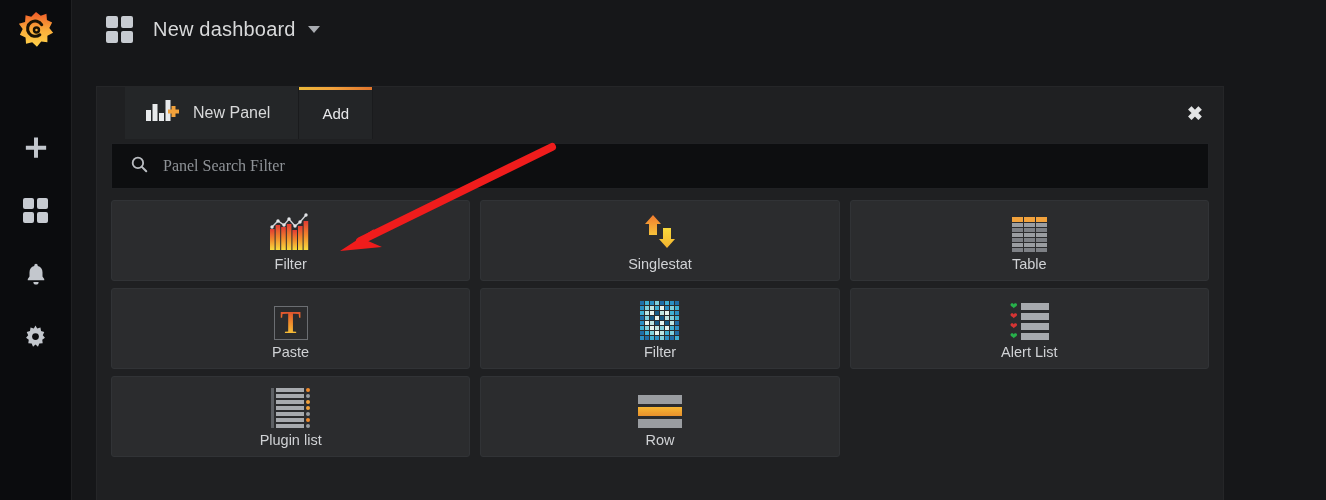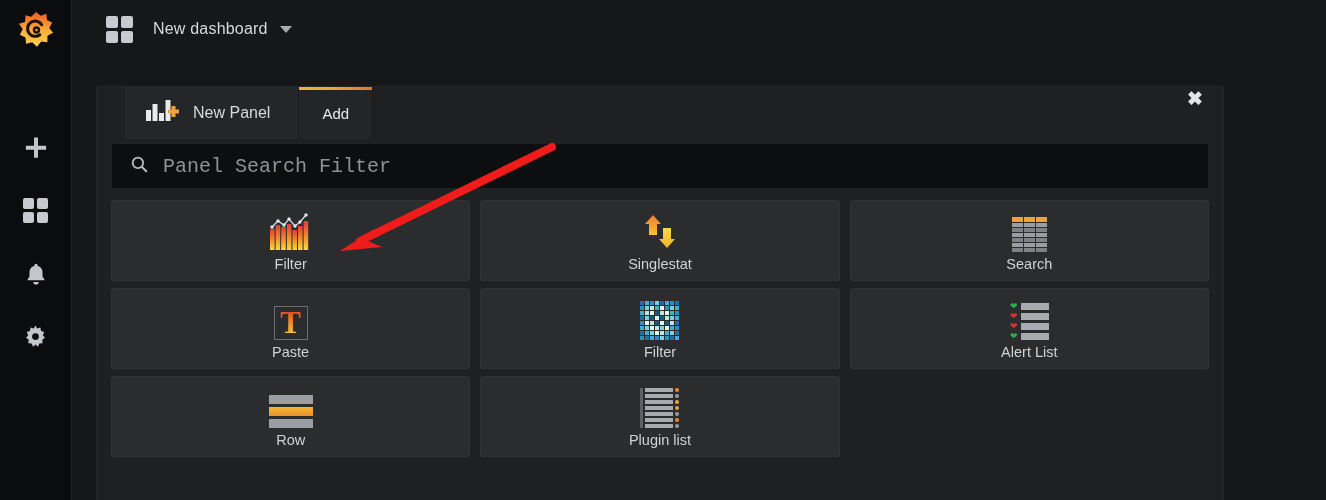--- a/index.html
+++ b/index.html
@@ -32,37 +32,37 @@
   .sq-grid i { background: #c7cbd1; border-radius: 2px; display: block; }
 
   
   #header {
     position: absolute; left: 72px; top: 0; width: 1254px; height: 58px;
     display: flex; align-items: center; padding-left: 34px;
   }
   #header-grid { display: grid; grid-template-columns: 12px 12px; grid-template-rows: 12px 12px; gap: 3px; }
   #header-grid i { background: #c7cbd1; border-radius: 2px; display: block; }
   #dash-title {
-    margin-left: 20px; color: #d8d9da; font-size: 16px; letter-spacing: .2px;
+    margin-left: 20px; color: #d8d9da; font-size: 20px; letter-spacing: .2px;
   }
   #title-caret {
     margin-left: 12px; width: 0; height: 0;
     border-left: 6px solid transparent; border-right: 6px solid transparent;
     border-top: 7px solid #a9acb1; cursor: pointer;
   }
 
   
   #add-panel {
     position: absolute; left: 96px; top: 86px; width: 1128px; height: 414px;
     background: #1f2022;
     border: 1px solid #252628;
     border-bottom: none;
   }
   #tabbar {
-    position: relative; height: 52px; display: flex; align-items: flex-start;
+    position: relative; height: 52px; display: flex; align-items: center;
     background: #1f2022;
     padding-left: 28px;
   }
   #newpanel-tab {
     display: flex; align-items: center; gap: 14px;
     padding: 0 28px 0 20px; height: 52px;
     background: #242628; border-right: 1px solid #1a1b1d;
   }
   #newpanel-label { color: #d8d9da; font-size: 16px; }
   .tab {
@@ -84,21 +84,21 @@
 
   
   #panel-body { padding: 0 14px; }
   #searchbar {
     height: 46px; background: #0d0e10; border: 1px solid #202124;
     display: flex; align-items: center; gap: 14px; padding: 0 18px;
     margin-top: 4px;
   }
   #search-input {
     flex: 1; background: transparent; border: none; outline: none;
-    color: #d8d9da; font-size: 20px; font-family: Liberation Mono, monospace;
+    color: #d8d9da; font-size: 16px; font-family: Liberation Serif, serif;
   }
   #search-input::placeholder { color: #8e9297; }
 
   #card-grid {
     display: grid; grid-template-columns: repeat(3, 1fr);
     gap: 7px 10px; margin-top: 11px;
   }
   .card {
     height: 81px; background: #2b2c2e;
     border: 1px solid #313336; border-radius: 3px;
@@ -325,21 +325,21 @@
                 <i class="c2"></i>
                 <i class="c2"></i>
               <i class="cl"></i>
                 <i class="cl"></i>
                 <i class="cl"></i>
               <i class="c2"></i>
                 <i class="c2"></i>
                 <i class="c2"></i>
             </span>
           </span>
-          <span class="card-label">Search</span>
+          <span class="card-label">Table</span>
         </div>
 
         <div class="card">
           <span class="card-icon">
             <span class="textbox">T</span>
           </span>
           <span class="card-label">Paste</span>
         </div>
 
         <div class="card">
@@ -427,31 +427,20 @@
                   <i></i>
                   <i></i>
                   <i></i>
                   <i></i>
                 </span>
             </span>
           </span>
           <span class="card-label">Alert List</span>
         </div>
 
-
-        <div class="card">
-          <span class="card-icon">
-            <span class="rowicon">
-                <i></i>
-                <i class="on"></i>
-                <i></i>
-              </span>
-          </span>
-          <span class="card-label">Row</span>
-        </div>
 
         <div class="card">
           <span class="card-icon">
             <span class="dlist">
               <span class="spine"></span>
               <span class="lines">
                   <i></i>
                   <i></i>
                   <i></i>
                   <i></i>
@@ -466,20 +455,31 @@
                   <i style="background:#f2a23c"></i>
                 <i style="background:#9a9da1"></i>
                   <i style="background:#f08b2c"></i>
                 <i style="background:#9a9da1"></i>
               </span>
             </span>
           </span>
           <span class="card-label">Plugin list</span>
         </div>
 
+        <div class="card">
+          <span class="card-icon">
+            <span class="rowicon">
+                <i></i>
+                <i class="on"></i>
+                <i></i>
+              </span>
+          </span>
+          <span class="card-label">Row</span>
+        </div>
+
       </div>
     </div>
   </div>
 
   <svg id="arrow" width="1326" height="500">
     <g>
       <path d="M552 147 L360 241" stroke="#f01c1c" stroke-width="8" stroke-linecap="round"></path>
       <path d="M340 251 L374 229 L368 241 L382 247 Z" fill="#f01c1c"></path>
     </g>
   </svg>

